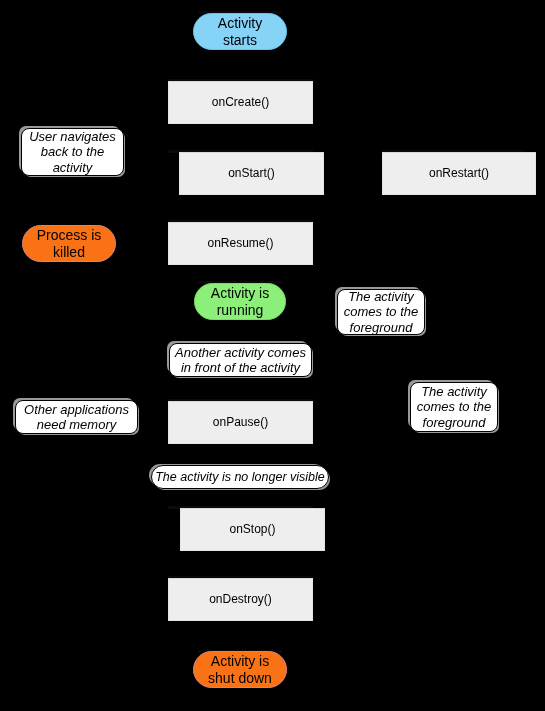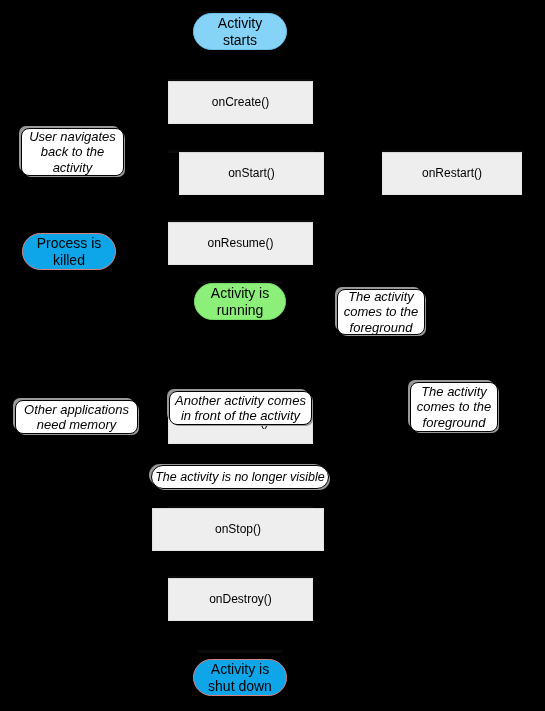--- a/index.html
+++ b/index.html
@@ -39,21 +39,21 @@
   }
 
   
   .pill {
     border-radius: 999px;
     font-size: 14px;
     border: 1px solid rgba(0,0,0,0.35);
   }
   .pill-blue  { background: #85d3f7; border-color: #6cc2ea; }
   .pill-green { background: #8bef7a; border-color: #77dd68; }
-  .pill-red   { background: #0ea5e9; border-color: #d9837d; margin-top: 8px; }
+  .pill-red   { background: #f97316; border-color: #d9837d; }
 
   
   .note {
     background: #ffffff;
     border: 1px solid #000000;
     border-radius: 8px;
     font-size: 13px;
     font-style: italic;
     color: #000000;
     box-shadow: -3px -3px 0 -1px #9a9a9a,
@@ -108,48 +108,48 @@
   <div class="edge-cap" style="left:198px; top:650px; width:84px;"></div>
   <div class="edge-cap" style="left:198px; top:11px; width:84px;"></div>
 
   <div class="node pill pill-blue" style="left:193px; top:13px; width:94px; height:37px;">Activity
 starts</div>
 
   <div class="node callback" style="left:168px; top:81px; width:145px; height:43px;">onCreate()</div>
 
   <div class="node callback" style="left:168px; top:152px; width:145px; height:43px;margin-left:11px;">onStart()</div>
 
-  <div class="node callback" style="left:382px; top:152px; width:140px; height:43px;">onRestart()</div>
+  <div class="node callback" style="left:382px; top:152px; width:154px; height:43px;">onRestart()</div>
 
   <div class="node callback" style="left:168px; top:222px; width:145px; height:43px;">onResume()</div>
 
   <div class="node pill pill-green" style="left:194px; top:283px; width:92px; height:37px;">Activity is
 running</div>
 
   <div class="node callback" style="left:168px; top:401px; width:145px; height:43px;">onPause()</div>
 
-  <div class="node callback" style="left:152px; top:508px; width:172px; height:43px;">onStop()</div>
+  <div class="node callback" style="left:180px; top:508px; width:145px; height:43px;">onStop()</div>
 
   <div class="node callback" style="left:168px; top:578px; width:145px; height:43px;">onDestroy()</div>
 
   <div class="node pill pill-red" style="left:193px; top:651px; width:94px; height:37px;">Activity is
 shut down</div>
 
   <div class="node pill pill-red" style="left:22px; top:225px; width:94px; height:37px;">Process is
 killed</div>
 
   <div class="node note" style="left:21px; top:128px; width:103px; height:48px;">User navigates
 back to the
 activity</div>
 
   <div class="node note" style="left:337px; top:289px; width:88px; height:46px;">The activity
 comes to the
 foreground</div>
 
-  <div class="node note" style="left:169px; top:343px; width:143px; height:34px;margin-top:48px;">Another activity comes
+  <div class="node note" style="left:169px; top:343px; width:143px; height:34px;">Another activity comes
 in front of the activity</div>
 
   <div class="node note" style="left:15px; top:400px; width:123px; height:34px;">Other applications
 need memory</div>
 
   <div class="node note" style="left:410px; top:382px; width:88px; height:50px;">The activity
 comes to the
 foreground</div>
 
   <div class="node note-pill" style="left:151px; top:465px; width:178px; height:24px;">The activity is no longer visible</div>

